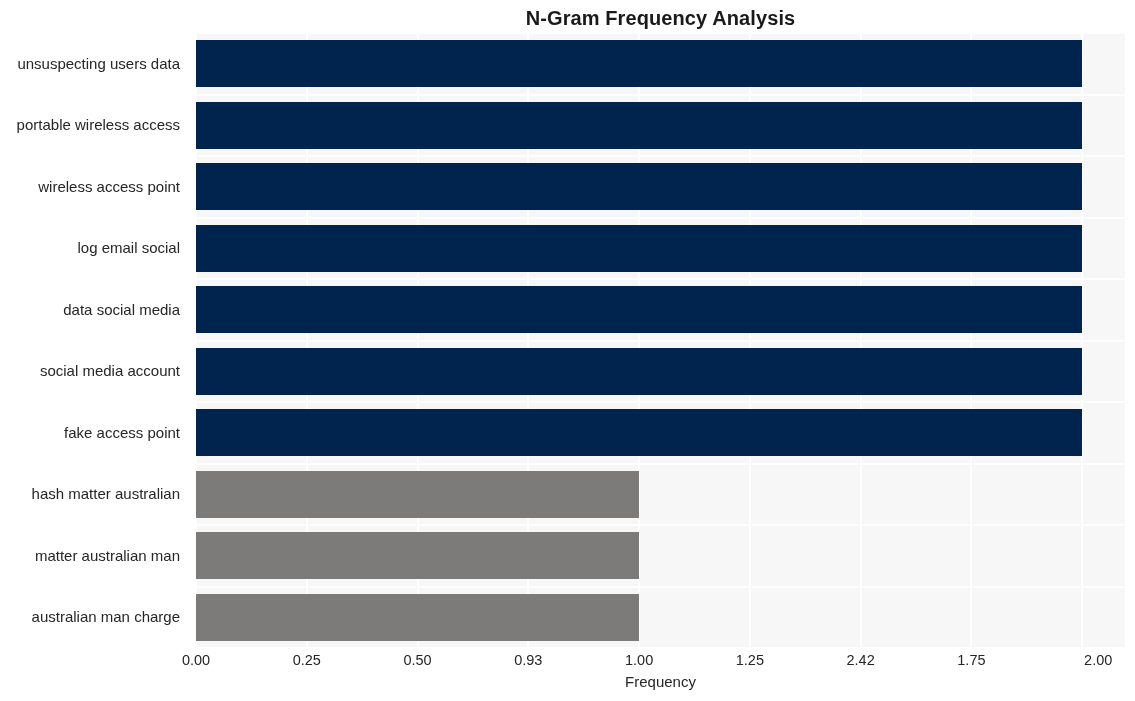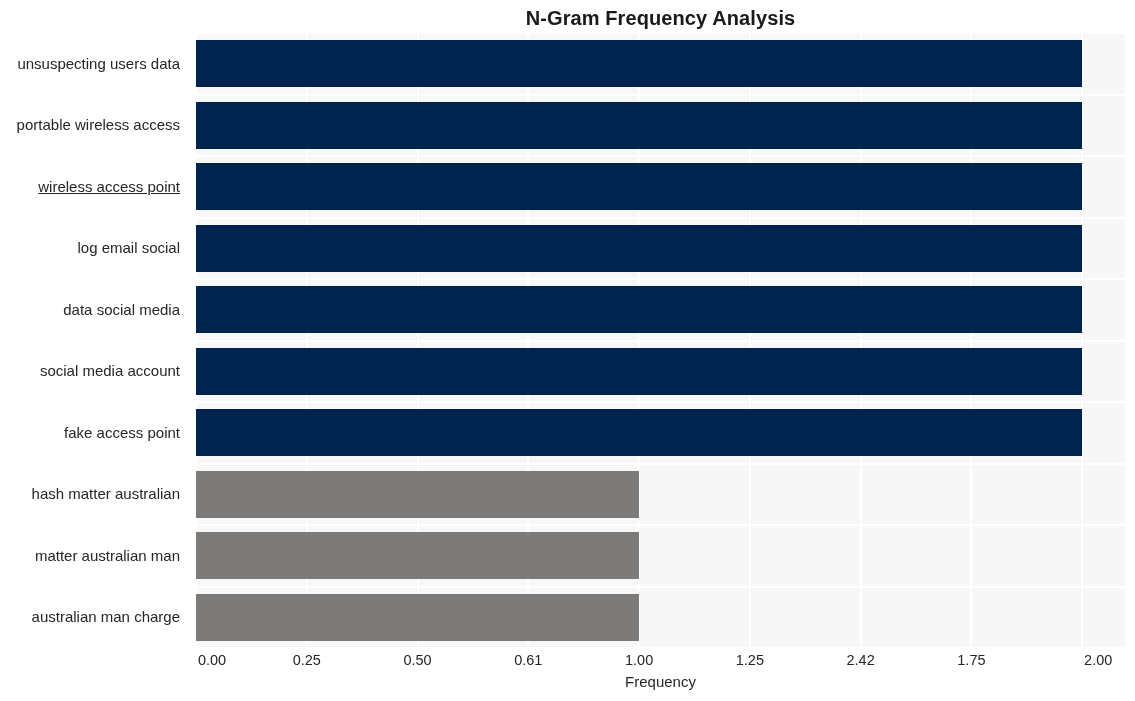--- a/index.html
+++ b/index.html
@@ -167,34 +167,34 @@
         <div class="bar" title="fake access point: 2" style="width: 886.197px; top: 376.25px; background: rgb(0, 36, 78);"></div>
         <div class="bar" title="hash matter australian: 1" style="width: 443.098px; top: 437.75px; background: rgb(124, 123, 121);"></div>
         <div class="bar" title="matter australian man: 1" style="width: 443.098px; top: 499.25px; background: rgb(124, 123, 121);"></div>
         <div class="bar" title="australian man charge: 1" style="width: 443.098px; top: 560.75px; background: rgb(124, 123, 121);"></div>
       </div>
   </div>
 
   <div id="ytick-layer">
       <div class="ytick" style="top: 22.75px; padding-right: 8px;">unsuspecting users data</div>
       <div class="ytick" style="top: 84.25px; padding-right: 8px;">portable wireless access</div>
-      <div class="ytick" style="top: 145.75px; padding-right: 8px; text-decoration: underline;">wireless access point</div>
+      <div class="ytick" style="top: 145.75px; padding-right: 8px;">wireless access point</div>
       <div class="ytick" style="top: 207.25px; padding-right: 8px;">log email social</div>
       <div class="ytick" style="top: 268.75px; padding-right: 8px;">data social media</div>
       <div class="ytick" style="top: 330.25px; padding-right: 8px;">social media account</div>
       <div class="ytick" style="top: 391.75px; padding-right: 8px;">fake access point</div>
       <div class="ytick" style="top: 453.25px; padding-right: 8px;">hash matter australian</div>
       <div class="ytick" style="top: 514.75px; padding-right: 8px;">matter australian man</div>
       <div class="ytick" style="top: 576.25px; padding-right: 8px;">australian man charge</div>
     </div>
   <div id="xtick-layer">
-      <div class="xtick" style="left: 0px; margin-left: 16px;">0.00</div>
+      <div class="xtick" style="left: 0px;">0.00</div>
       <div class="xtick" style="left: 110.775px;">0.25</div>
       <div class="xtick" style="left: 221.549px;">0.50</div>
-      <div class="xtick" style="left: 332.324px;">0.61</div>
+      <div class="xtick" style="left: 332.324px;">0.93</div>
       <div class="xtick" style="left: 443.098px;">1.00</div>
       <div class="xtick" style="left: 553.873px;">1.25</div>
       <div class="xtick" style="left: 664.648px;">2.42</div>
       <div class="xtick" style="left: 775.422px;">1.75</div>
       <div class="xtick" style="left: 886.197px; margin-left: 16px;">2.00</div>
     </div>
 
   <div id="xlabel">Frequency</div>
 
 </div>

